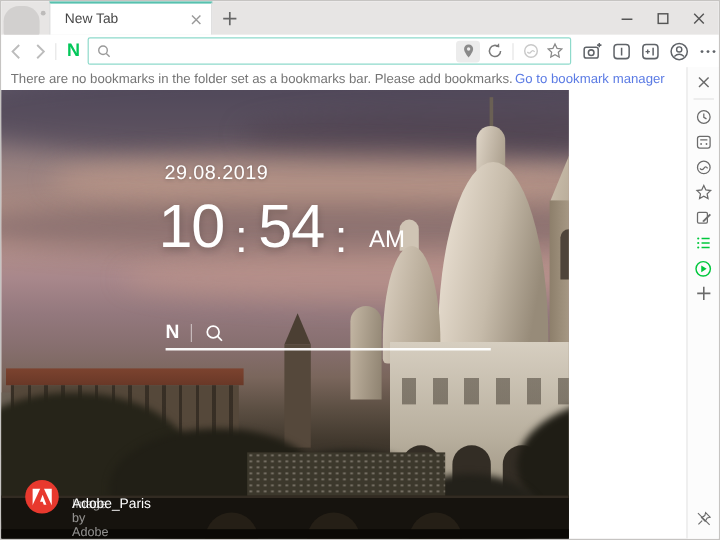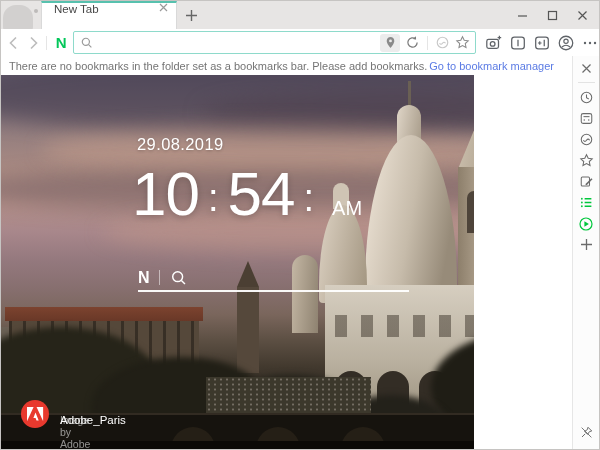--- a/index.html
+++ b/index.html
@@ -4,21 +4,21 @@
 <style>
   html,body{margin:0;padding:0;background:#d8d6d4;}
   *{box-sizing:border-box;}
   .window{position:relative;width:600px;height:450px;background:#fff;border:1px solid #c6c4c2;
     font-family:"Liberation Sans",sans-serif;overflow:hidden;}
   
   .titlebar{position:absolute;left:0;top:0;width:598px;height:28px;background:#e7e5e4;}
   .whale-blob{position:absolute;left:2px;top:4px;width:30px;height:26px;background:#d2d0cf;border-radius:13px 13px 4px 4px;}
   .blob-dot{position:absolute;left:33px;top:8px;width:4px;height:4px;border-radius:50%;background:#bdbbba;}
   .tab{position:absolute;left:40px;top:0;width:136px;height:28px;background:#fff;border-top:2px solid #57c1ae;
-    border-left:1px solid #d9d9d9;border-right:1px solid #d9d9d9;display:flex;align-items:flex-start;padding:0 8px 0 12px;}
+    border-left:1px solid #d9d9d9;border-right:1px solid #d9d9d9;display:flex;align-items:center;padding:0 8px 0 12px;}
   .tab-title{font-size:11.5px;color:#474747;flex:1;white-space:nowrap;overflow:hidden;}
   .icon-btn{display:flex;align-items:center;justify-content:center;cursor:pointer;}
   .newtab-btn{position:absolute;left:183px;top:7px;width:15px;height:15px;}
   .win-controls{position:absolute;right:2px;top:0;height:28px;display:flex;align-items:center;}
   .win-controls .icon-btn{width:30px;height:28px;}
   
   .toolbar{position:absolute;left:0;top:28px;width:598px;height:27px;background:#fff;display:flex;align-items:center;padding-left:4px;}
   .nav-btn{width:19px;height:19px;}
   .tb-sep{width:1px;height:14px;background:#e5e5e5;margin:0 3px;}
   .naver-logo{font-size:15px;font-weight:bold;color:#03c75a;margin:0 6px;cursor:pointer;line-height:1;}
@@ -75,21 +75,21 @@
   .stairs{left:205px;top:302px;width:165px;height:58px;background:#3c382c;
     background-image:radial-gradient(rgba(220,210,200,.35) 1px,transparent 1.5px);background-size:6px 5px;}
   .viaduct{left:0;top:338px;width:571px;height:36px;background:#16130e;border-top:2px solid rgba(70,60,48,.6);}
   .v-arch{top:352px;width:44px;height:22px;background:#251f16;border-radius:22px 22px 0 0;}
   .va1{left:170px;} .va2{left:255px;} .va3{left:340px;}
   .bottom-dark{left:0;top:366px;width:571px;height:8px;background:#0b0906;}
   
   .bubble{left:540px;top:6px;width:24px;height:22px;cursor:pointer;}
   .nt-date{left:136px;top:60px;font-size:16.5px;color:#fff;letter-spacing:.4px;text-shadow:0 1px 3px rgba(0,0,0,.25);}
   .nt-clock{left:131px;top:88px;display:flex;align-items:flex-start;color:#fff;text-shadow:0 2px 6px rgba(0,0,0,.2);}
-  .clk{font-size:62px;line-height:1;letter-spacing:-1px;}
+  .clk{font-size:51px;line-height:1;letter-spacing:-1px;}
   .clk-sep{font-size:38px;line-height:1;margin:16px 9px 0;}
   .clk-ampm{font-size:20px;align-self:flex-end;margin:0 0 5px 9px;text-shadow:none;}
   .nt-search{left:137px;top:190px;width:271px;height:27px;border-bottom:2px solid rgba(255,255,255,.95);display:flex;align-items:center;}
   .s-logo{font-size:16px;font-weight:bold;color:#fff;}
   .s-div{width:1px;height:15px;background:rgba(255,255,255,.5);margin:0 10px 0 9px;}
   .nt-search input{flex:1;background:transparent;border:none;outline:none;color:#fff;font-size:13px;}
   .nt-search input::placeholder{color:rgba(255,255,255,.9);}
   .credit{left:20px;top:325px;display:flex;align-items:center;justify-content:flex-end;}
   .adobe-logo{width:28px;height:28px;border-radius:50%;background:#e8392e;display:flex;align-items:center;justify-content:center;cursor:pointer;flex:none;}
   .credit-text{margin-left:11px;}

